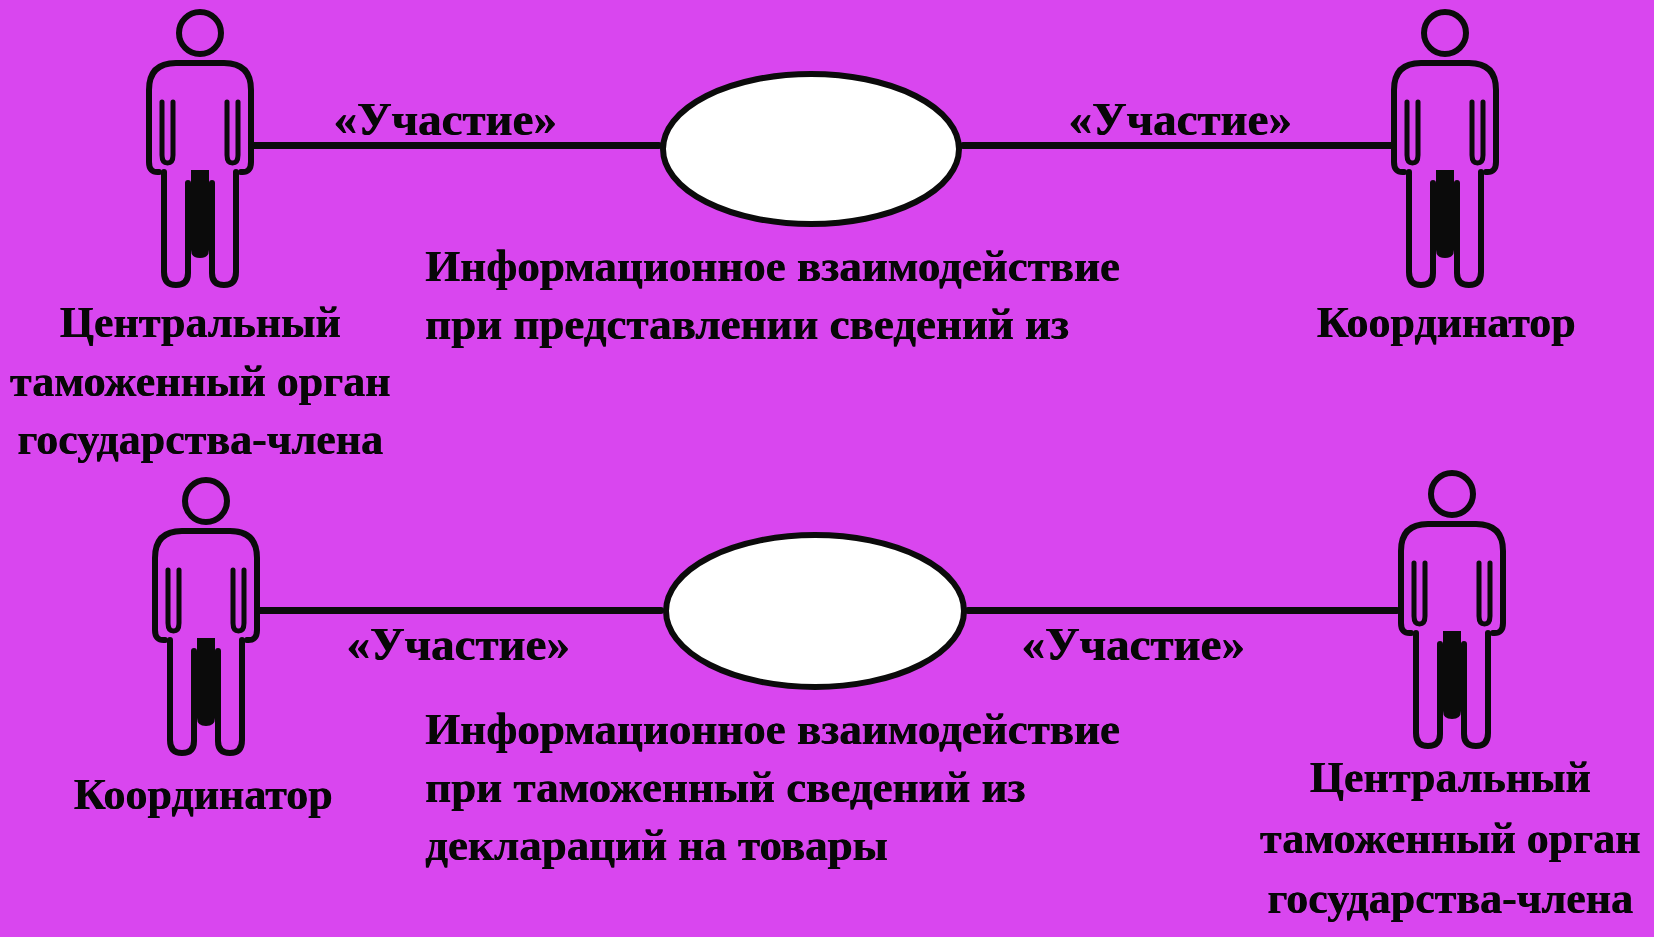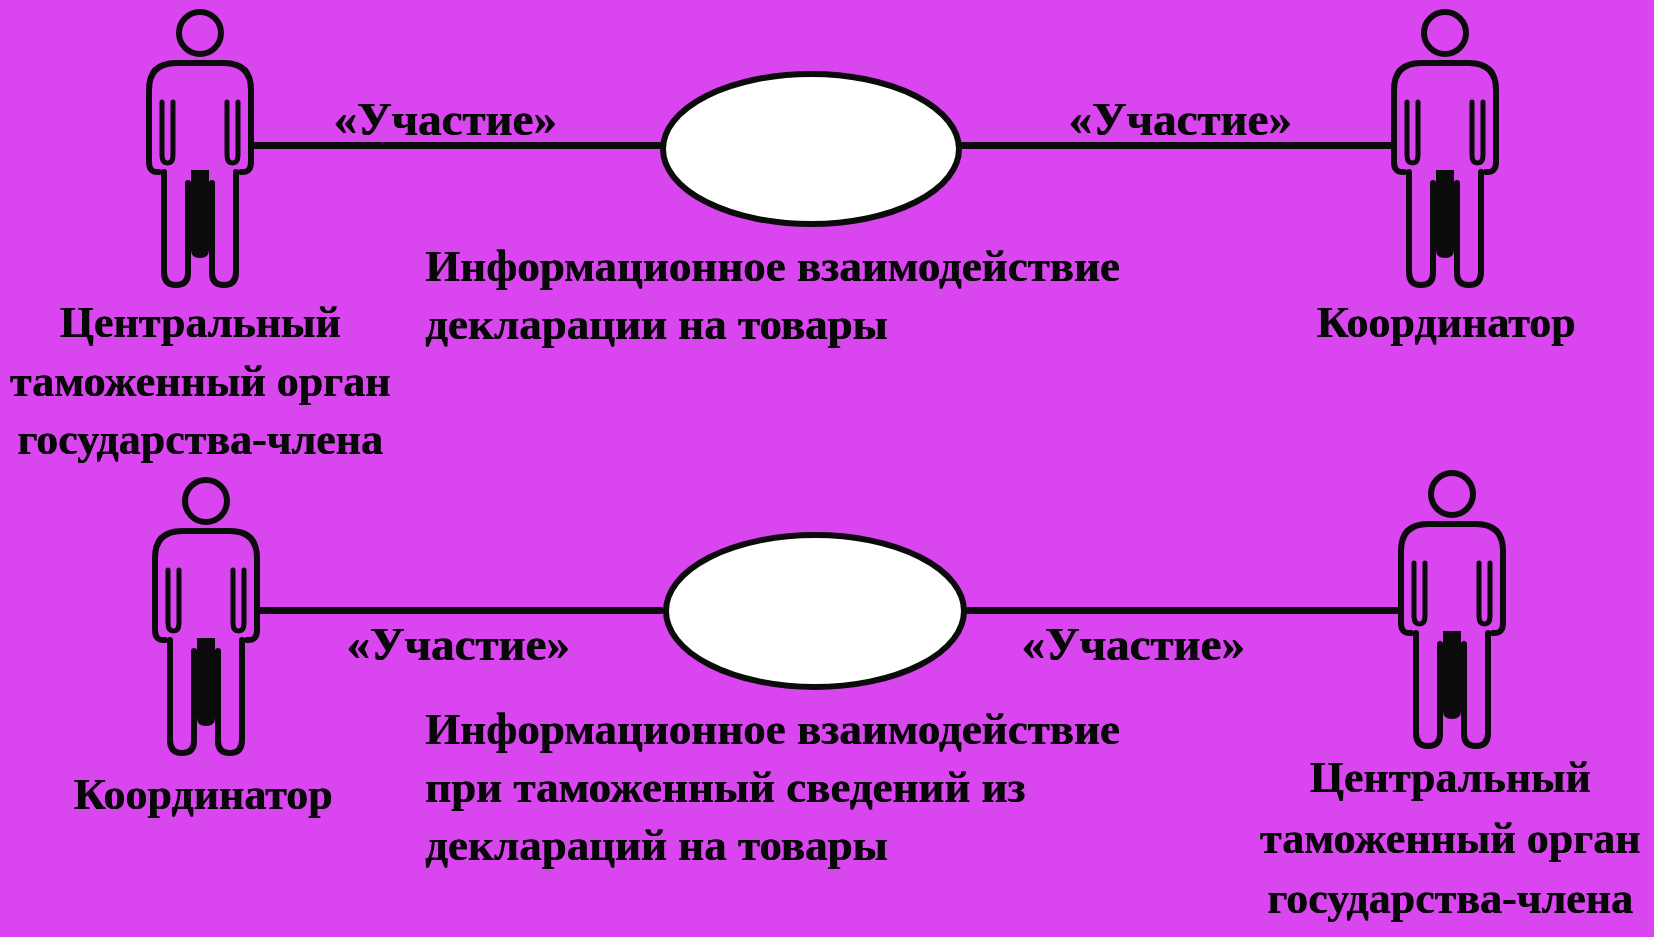--- a/index.html
+++ b/index.html
@@ -59,21 +59,21 @@
   </div>
 
   <div class="actor-label txt" style="left:-8px;top:294px;">
     <div>Центральный</div>
     <div>таможенный орган</div>
     <div>государства-члена</div>
   </div>
 
   <div class="uc-label txt" style="left:425px;top:237px;">
     <div>Информационное взаимодействие</div>
-    <div>декларации на товары</div>
+    <div>при представлении сведений из</div>
   </div>
 
   <div class="actor-label txt" style="left:1238px;top:294px;">
     <div>Координатор</div>
   </div>
 
   <div class="abs" style="left:148px;top:474px;">
     <svg class="actor-svg" width="116" height="282" viewBox="0 0 116 282">
         <use href="#actor-sym"></use>
       </svg>

